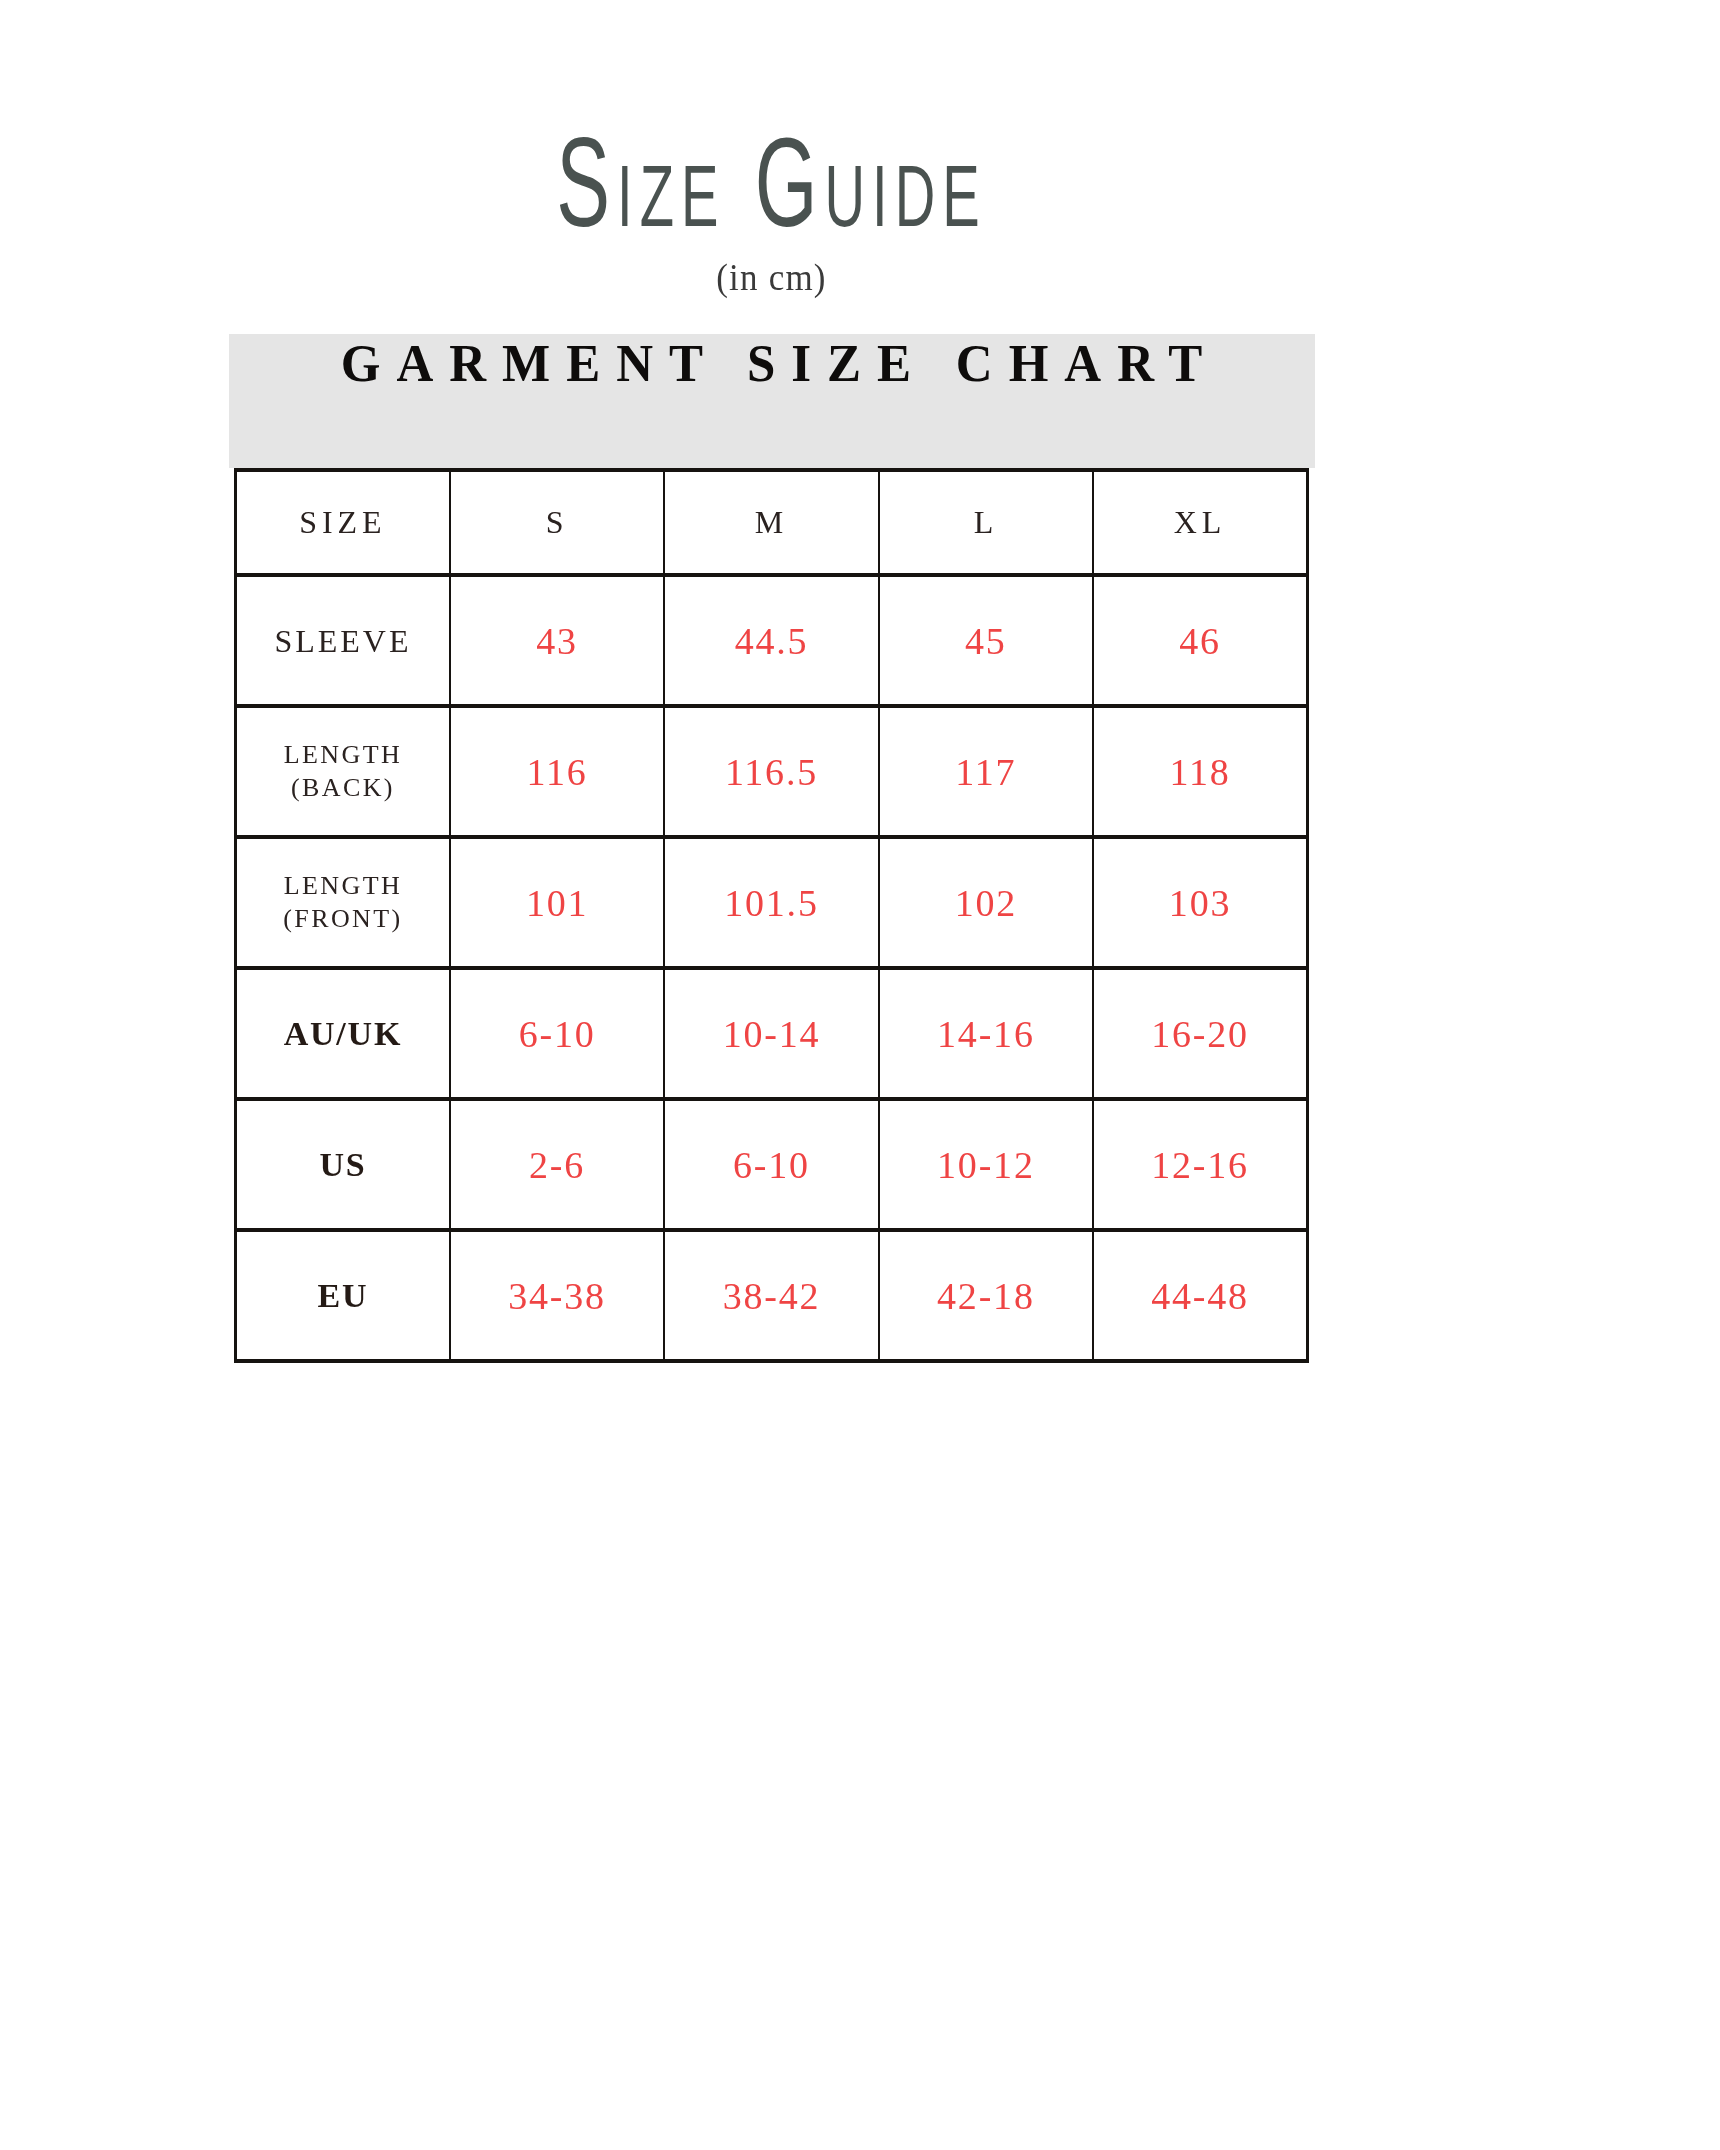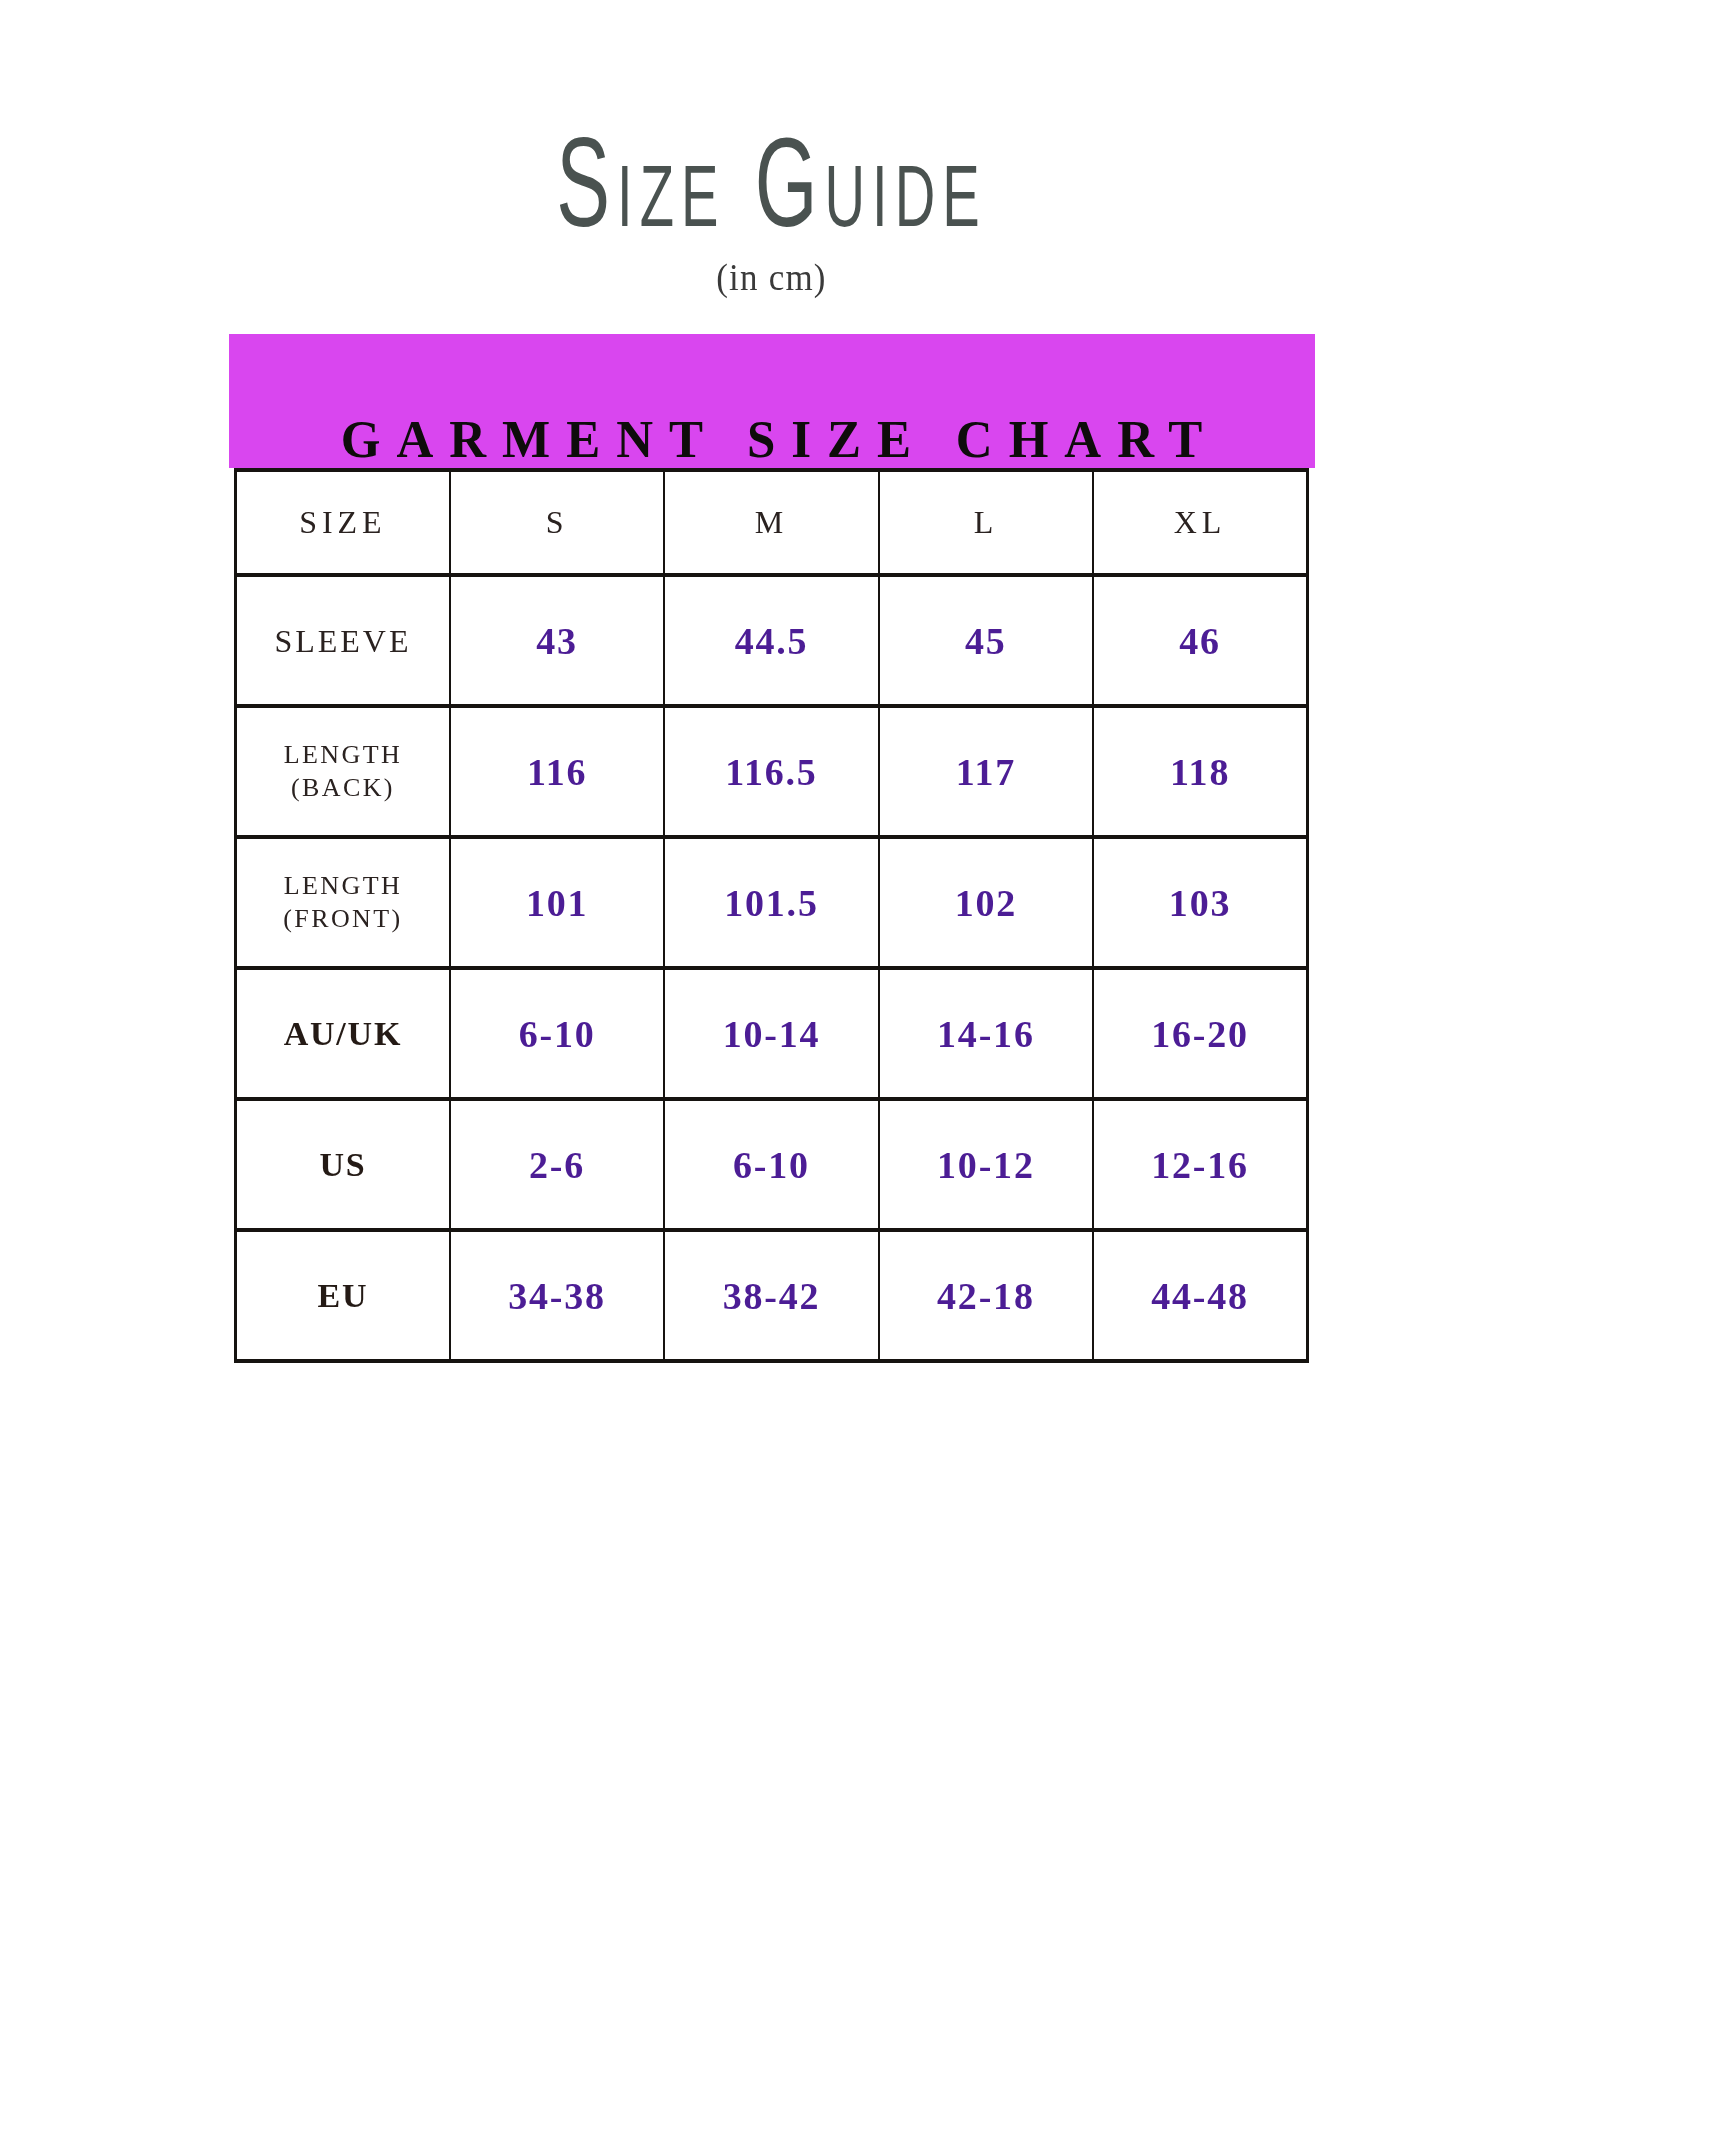--- a/index.html
+++ b/index.html
@@ -42,23 +42,23 @@
     letter-spacing: 1.2px;
     color: #3a3a3a;
     transform: scaleY(1.08);
   }
 
   
   .banner {
     width: 1086px;
     height: 134px;
     margin: 36px auto 0 auto;
-    background: #d946ef;
+    background: #e5e5e5;
     display: flex;
-    align-items: flex-end;
+    align-items: flex-start;
     justify-content: center;
   }
   .banner-title {
     margin: 0;
     font-family: "Liberation Serif", serif;
     font-weight: bold;
     font-size: 51px;
     letter-spacing: 16px;
     text-indent: 16px;
     color: #0e0c0b;
@@ -113,24 +113,24 @@
     letter-spacing: 1.8px;
     color: #241a15;
   }
   .row-label .label-line-2 {
     display: block;
   }
   .row-label .label-line-2:empty {
     display: none;
   }
   .size-value {
-    font-weight: bold;
+    font-weight: normal;
     font-size: 38px;
     letter-spacing: 1.8px;
-    color: #4c1d95;
+    color: #ef4444;
   }
 </style>
 </head>
 <body>
 
 <div class="page">
 
   <h1 class="page-title">Size Guide</h1>
 
   <div class="page-subtitle">(in cm)</div>

